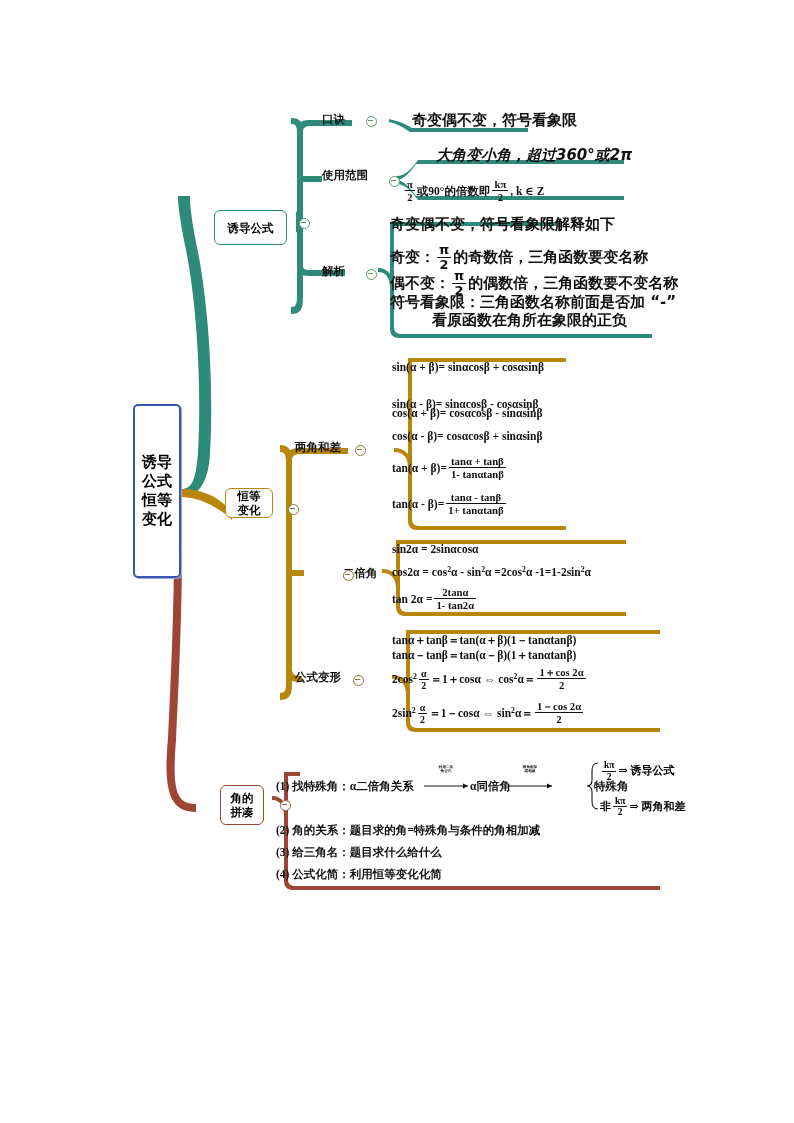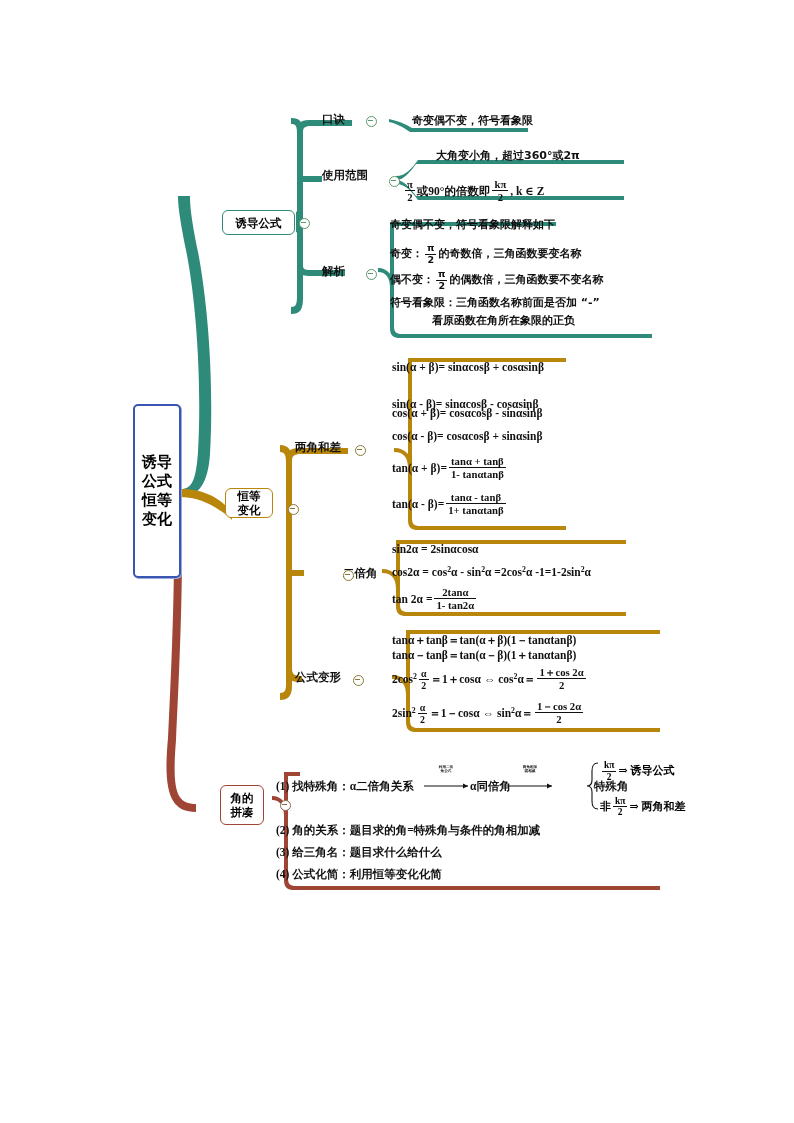--- a/index.html
+++ b/index.html
@@ -33,21 +33,21 @@
   .l1{
     border:1.6px solid #2e8b7a;border-radius:6px;background:#fff;
     display:flex;align-items:center;justify-content:center;
     font-family:"DejaVu Sans","Liberation Sans",sans-serif;
     font-weight:bold;font-size:11.5px;line-height:14px;text-align:center;
     z-index:6;
   }
   .l1.gold{border-color:#b8860b;}
   .l1.red{border-color:#9e4535;}
 
-  #n-youdao{left:222px;top:210px;width:73px;height:25px;}
+  #n-youdao{left:214px;top:210px;width:73px;height:35px;}
   #n-hengdeng{left:225px;top:488px;width:48px;height:30px;}
   #n-jiaode{left:220px;top:785px;width:44px;height:40px;}
 
   
   .l2{
     position:absolute;
     font-family:"DejaVu Sans","Liberation Sans",sans-serif;
     font-weight:bold;font-size:11.5px;line-height:14px;
     color:#111;white-space:nowrap;z-index:6;
   }
@@ -63,21 +63,21 @@
   }
   .toggle.gold{border-color:#8a7a35;}
   .toggle.gold::after{background:#8a7a35;}
   .toggle.red{border-color:#8a6a4a;}
   .toggle.red::after{background:#8a6a4a;}
 
   
   .leaf{
     position:absolute;z-index:5;
     font-family:"DejaVu Sans","Liberation Sans",sans-serif;
-    font-weight:bold;font-size:11px;line-height:15px;color:#111;
+    font-weight:bold;font-size:15px;line-height:15px;color:#111;
     white-space:nowrap;
   }
   .leaf.math{
     font-family:"Liberation Serif","DejaVu Serif",serif;
     font-weight:bold;font-size:11.5px;
   }
 
   
   .frac{display:inline-block;vertical-align:-0.52em;text-align:center;margin:0 2px;}
   .frac > .num{display:block;padding:0 2px;font-size:0.93em;line-height:1.12em;}
@@ -222,21 +222,21 @@
   </div>
   <div class="toggle gold" style="left:343px;top:570px;"></div>
 
   <div class="l2" style="left:295px;top:670px;">
     <span>公式变形</span>
   </div>
   <div class="toggle gold" style="left:353px;top:675px;"></div>
 
   <div class="leaf" style="left:412px;top:113px;">奇变偶不变，符号看象限</div>
 
-  <div class="leaf" style="left:436px;top:148px;">大角变小角，超过360°或2π</div>
+  <div class="leaf" style="left:436px;top:148px;font-style:italic;">大角变小角，超过360°或2π</div>
 
   <div class="leaf math" style="left:403px;top:178px;">
     <span class="frac">
       <span class="num">π</span>
       <span class="den">2</span>
     </span><span>或90°的倍数即</span><span class="frac">
       <span class="num">kπ</span>
       <span class="den">2</span>
     </span><span>, k ∈ Z</span>
   </div>

